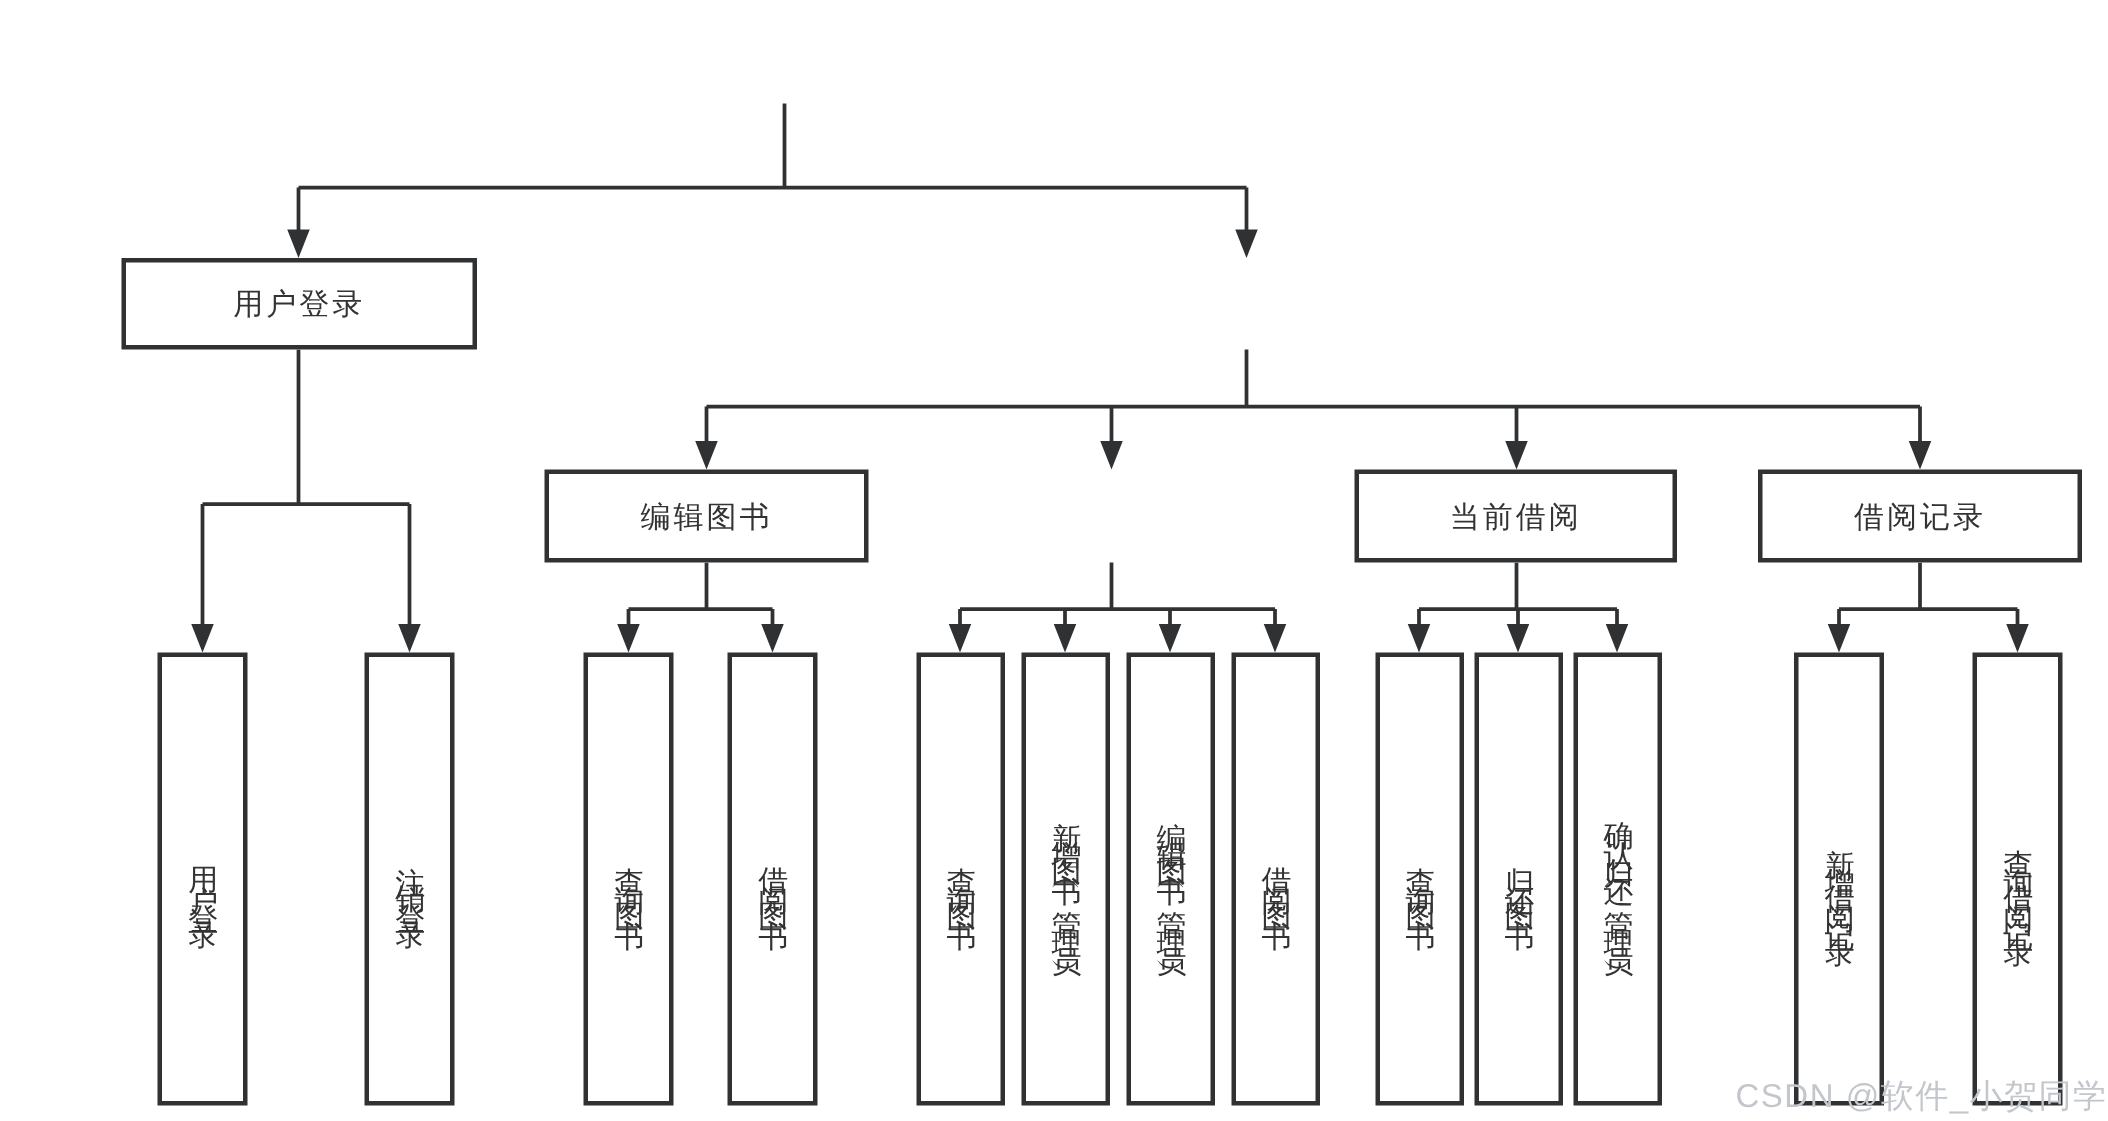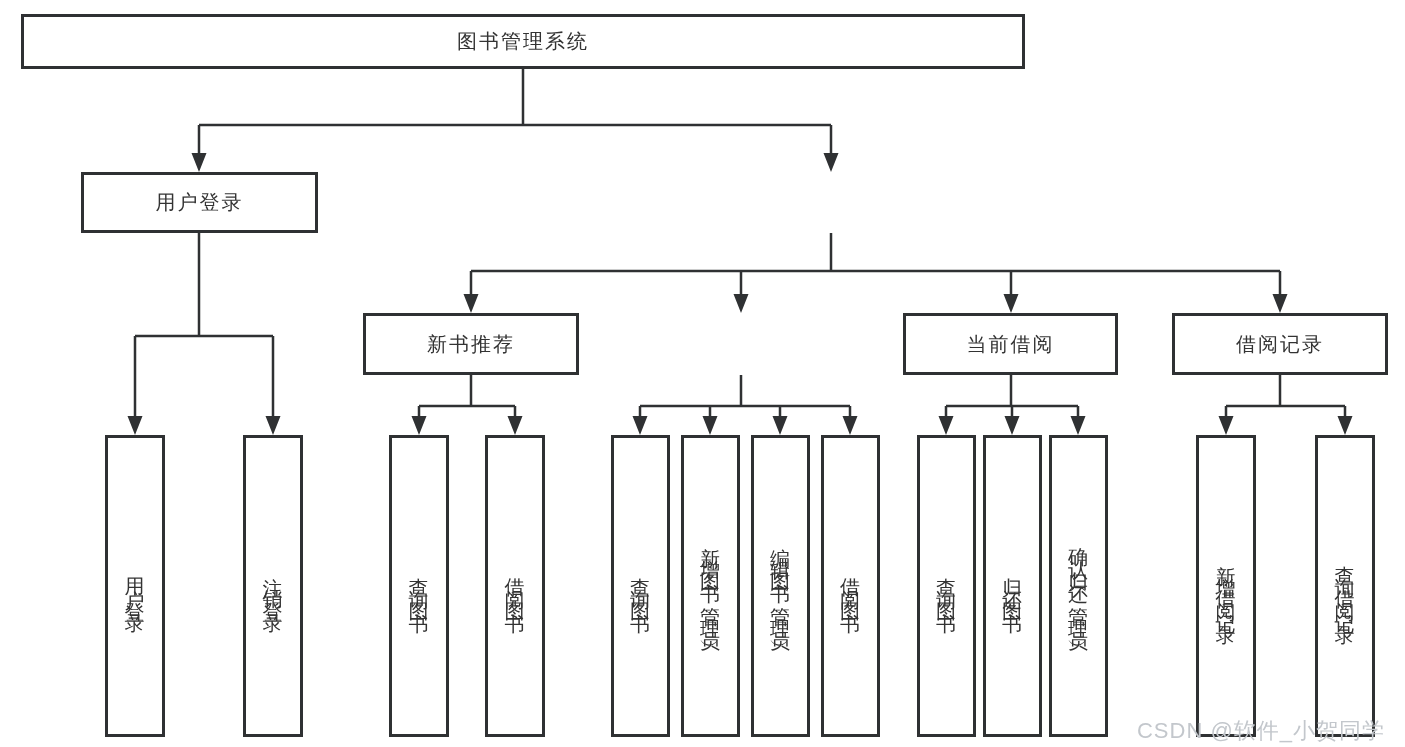--- a/index.html
+++ b/index.html
@@ -16,21 +16,21 @@
   .vbox {
     position:absolute; box-sizing:border-box; background:#ffffff;
     border:3px solid #2f3133; top:435px; height:302px;
     display:flex; align-items:center; justify-content:center;
   }
   .vbox span {
     writing-mode:vertical-rl; text-orientation:mixed;
     font-size:20px; letter-spacing:12px; line-height:1; color:#333333;
   }
   .watermark {
-    position:absolute; top:716px; right:20px; z-index:10;
+    position:absolute; top:716px; right:0; z-index:10;
     font-size:22px; color:#c3c7cc; letter-spacing:1px; white-space:nowrap;
   }
 </style>
 </head>
 <body>
 
 <div id="canvas">
 
   <svg id="wires" viewBox="0 0 1405 747" xmlns="http://www.w3.org/2000/svg">
     <path fill="none" stroke="#2f3133" stroke-width="2.5" d="
@@ -56,30 +56,27 @@
       M702.5 416 L717.5 416 L710 435 Z
       M772.5 416 L787.5 416 L780 435 Z
       M842.5 416 L857.5 416 L850 435 Z
       M938.5 416 L953.5 416 L946 435 Z
       M1004.5 416 L1019.5 416 L1012 435 Z
       M1070.5 416 L1085.5 416 L1078 435 Z
       M1218.5 416 L1233.5 416 L1226 435 Z
       M1337.5 416 L1352.5 416 L1345 435 Z"></path>
   </svg>
 
-  <div class="hbox" style="left:21px;top:14px;width:1004px;height:55px">
-    <span>图书管理系统</span>
-  </div>
 
   <div class="hbox" style="left:81px;top:172px;width:237px;height:61px">
     <span>用户登录</span>
   </div>
 
   <div class="hbox" style="left:363px;top:313px;width:216px;height:62px">
-    <span>新书推荐</span>
+    <span>编辑图书</span>
   </div>
   <div class="hbox" style="left:1172px;top:313px;width:216px;height:62px">
     <span>借阅记录</span>
   </div>
   <div class="hbox" style="left:903px;top:313px;width:215px;height:62px">
     <span>当前借阅</span>
   </div>
 
   <div class="vbox" style="left:105px;width:60px">
     <span>用户登录</span>

